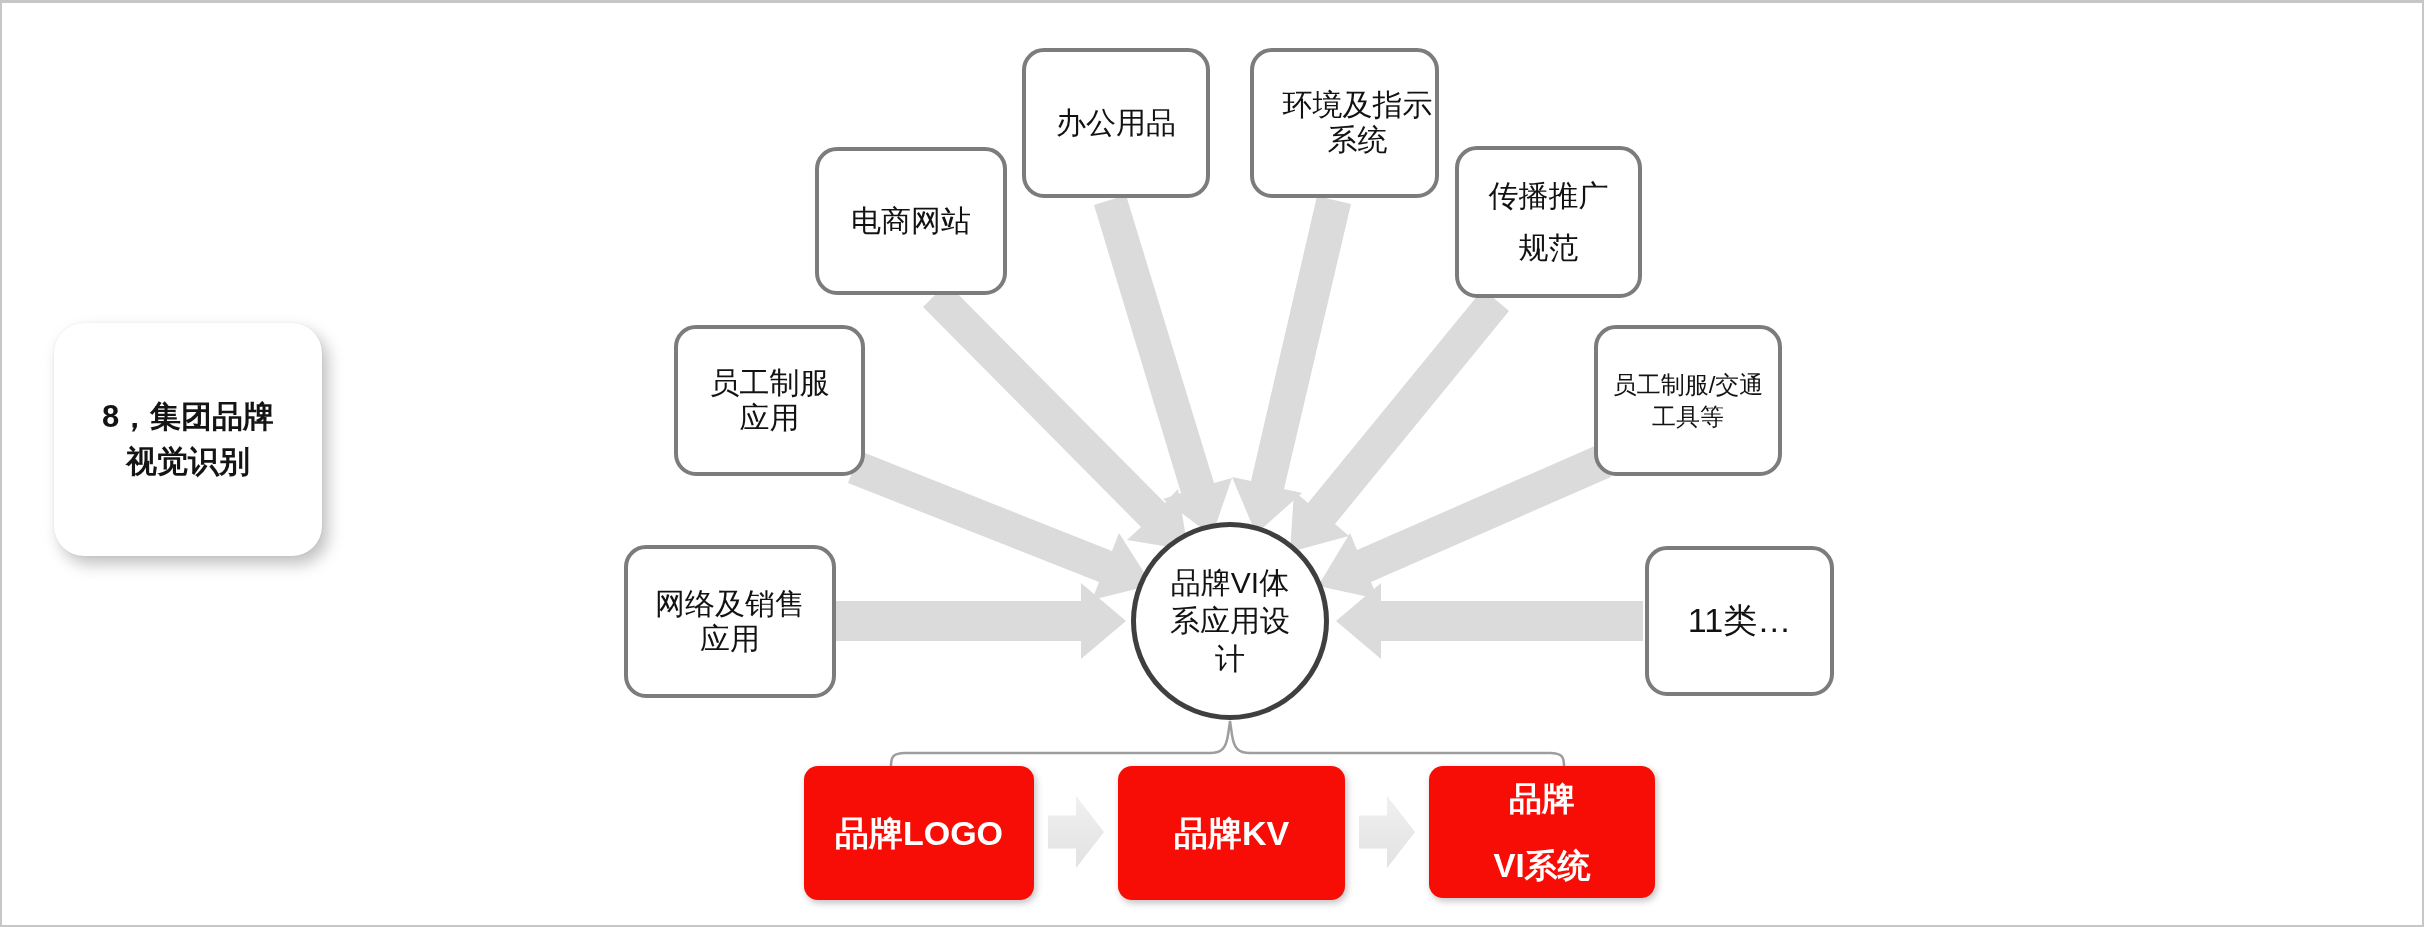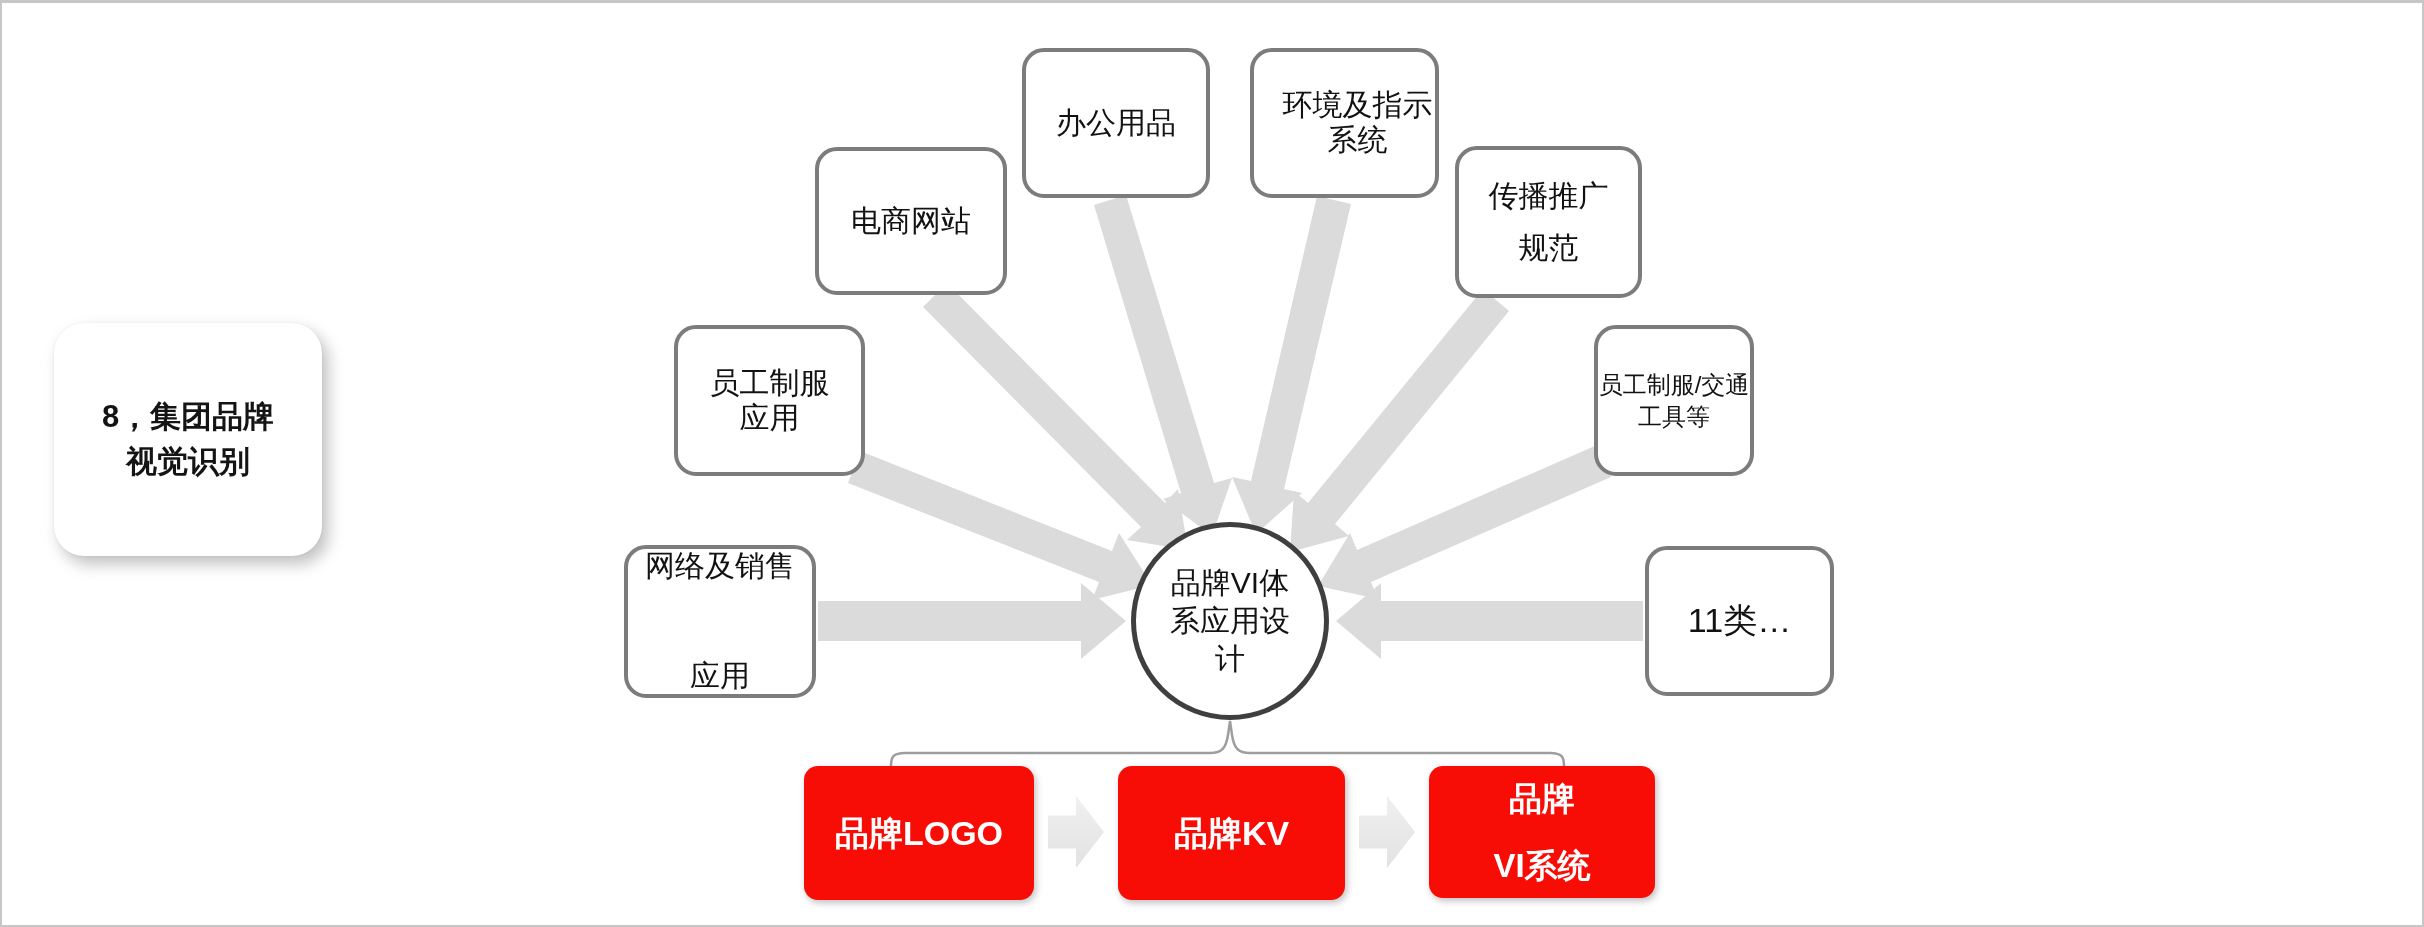--- a/index.html
+++ b/index.html
@@ -20,27 +20,27 @@
   }
 
   
   .feeder {
     position:absolute; background:#ffffff; border:4px solid #7c7c7c; border-radius:22px;
     box-sizing:border-box; display:flex; flex-direction:column; align-items:center; justify-content:center;
     font-size:30px; color:#121212; line-height:1.16; text-align:center;
   }
   .feeder span { display:block; }
   .feeder span:empty { display:none; }
-  .f-network   { left:622px;  top:542px; width:192px; height:153px;justify-content:space-between; }
+  .f-network   { left:622px;  top:542px; width:212px; height:153px; }
   .f-official  { left:672px;  top:322px; width:191px; height:151px; }
   .f-ecom      { left:813px;  top:144px; width:192px; height:148px; }
   .f-office    { left:1020px; top:45px;  width:188px; height:150px; }
   .f-env       { left:1248px; top:45px;  width:189px; height:150px;padding-left:26px; }
   .f-promo     { left:1453px; top:143px; width:187px; height:152px; line-height:1.75; }
-  .f-uniform   { left:1592px; top:322px; width:160px; height:151px; font-size:24px; line-height:1.3; }
+  .f-uniform   { left:1592px; top:322px; width:188px; height:151px; font-size:24px; line-height:1.3; }
   .f-more      { left:1643px; top:543px; width:189px; height:150px; font-size:34px; }
 
   
   .center-circle {
     position:absolute; left:1129px; top:519px; width:198px; height:198px;
     background:#ffffff; border:5px solid #3f3f3f; border-radius:50%;
     box-sizing:border-box; display:flex; flex-direction:column; align-items:center; justify-content:center;
     font-size:30px; color:#121212; line-height:1.27; text-align:center;
   }
 

